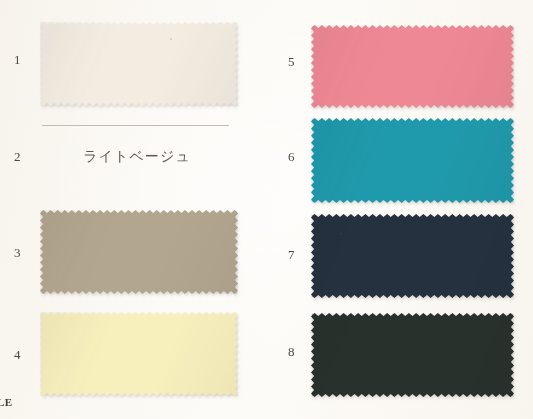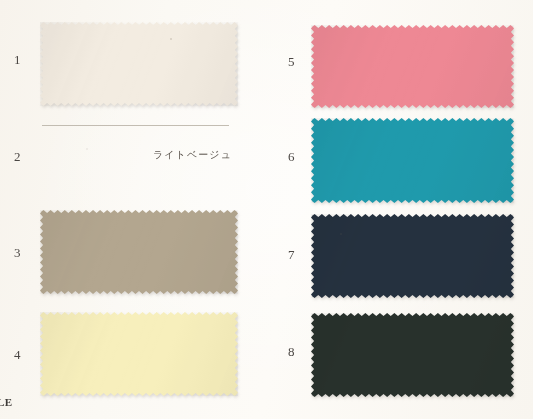--- a/index.html
+++ b/index.html
@@ -67,23 +67,23 @@
     width: 187px;
     height: 1px;
     background: #b9b2a6;
     opacity: .85;
   }
   #caption-light-beige {
     position: absolute;
     left: 42px;
     top: 148px;
     width: 190px;
-    text-align: right;
+    text-align: center;
     font-family: "DejaVu Sans", sans-serif;
-    font-size: 10px;
+    font-size: 14px;
     letter-spacing: 1.1px;
     color: #5d564f;
     white-space: nowrap;
   }
 
   #edge-code {
     position: absolute;
     left: -3px;
     top: 396px;
     font-family: "Liberation Serif", serif;

